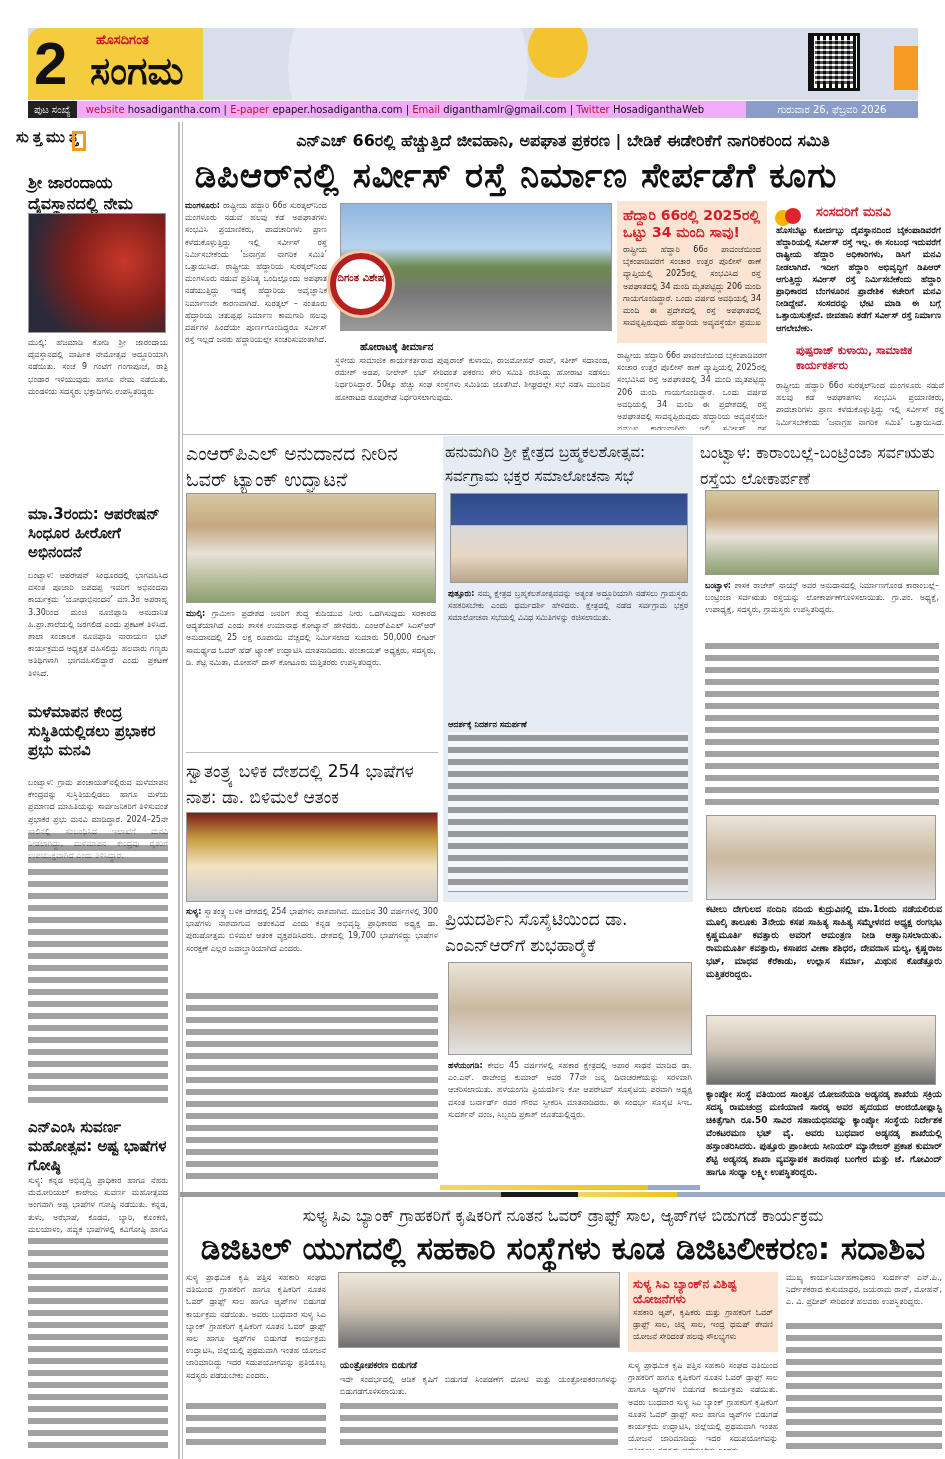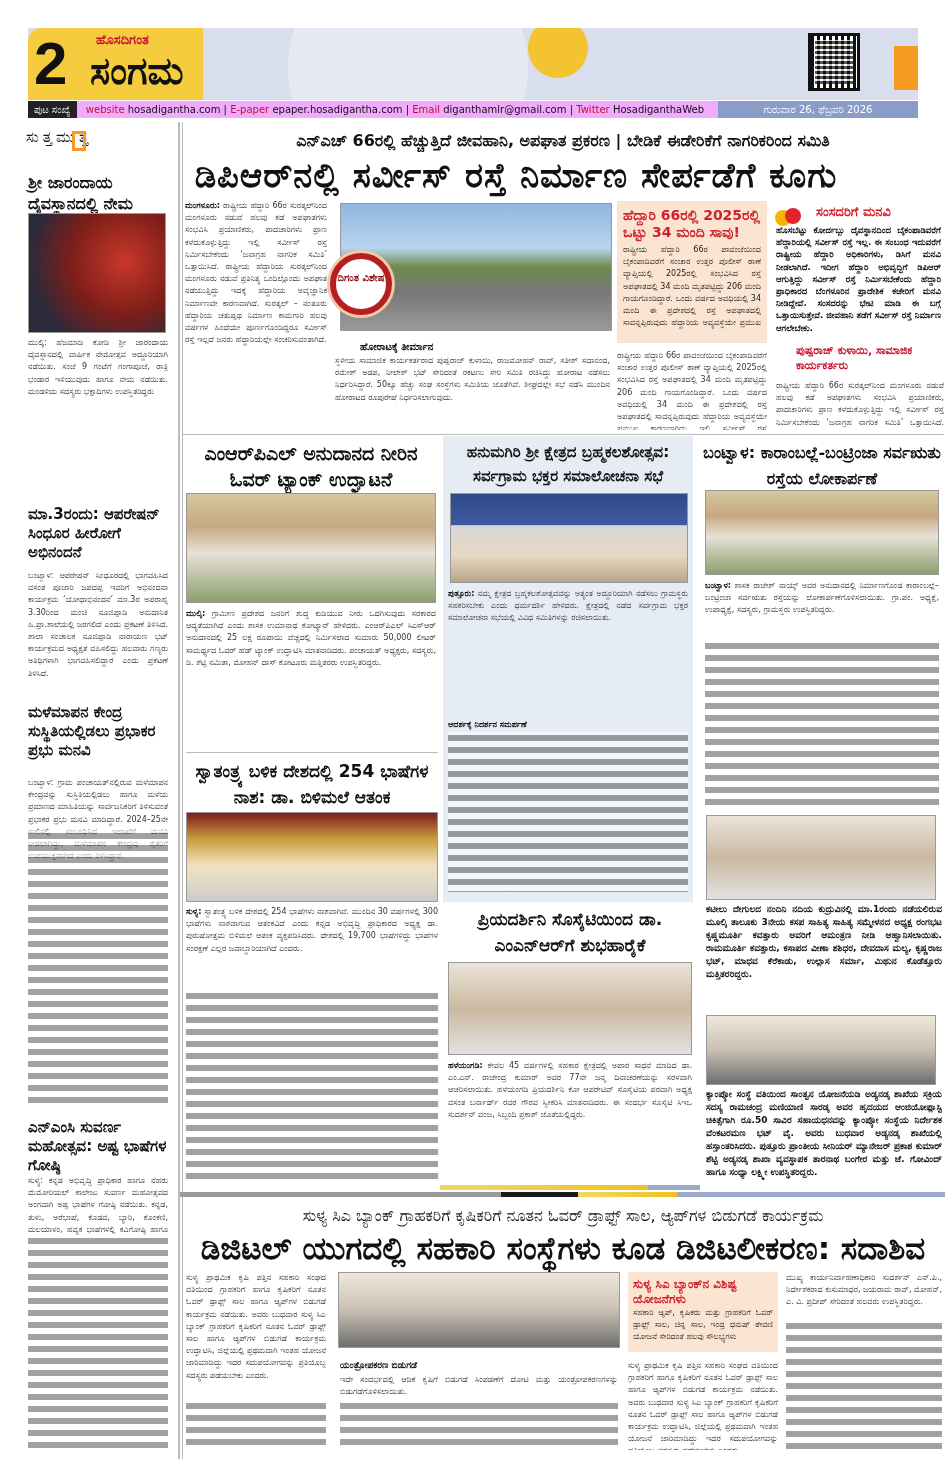--- a/index.html
+++ b/index.html
@@ -13,23 +13,23 @@
 .brand-top{left:68px;top:4px;font-size:13px;color:#c8102e;font-weight:bold}
 .brand-main{left:62px;top:20px;font-size:38px;font-weight:bold;line-height:46px}
 .section-title{left:290px;top:12px;font-size:42px;font-weight:bold;line-height:52px;letter-spacing:1px}
 .qr-text{left:615px;top:8px;width:150px;text-align:right;font-size:10px;line-height:15px;font-family:"Liberation Serif",serif}
 .qr{left:780px;top:5px;width:52px;height:58px;background:repeating-linear-gradient(90deg,#111 0 3px,#fff 3px 6px),#111;border:3px solid #111}
 .qr-inner{position:absolute;inset:4px;background:repeating-linear-gradient(0deg,#111 0 3px,#fff 3px 5px);opacity:.7}
 .orange-tab{left:866px;top:18px;width:52px;height:44px;background:#f59a23}
 .infobar{left:28px;top:101px;width:890px;height:17px;background:#f0abfc;border-bottom:1px solid #ccc;font-size:10px;line-height:17px;white-space:nowrap}
 .infobar .edition{display:inline-block;background:#222;color:#fff;padding:0 6px;margin-right:6px}
 .infobar .lbl{color:#c8102e}
-.date-box{position:absolute;right:0;top:0;width:200px;height:17px;background:#8a9dc9;color:#fff;text-align:center}
+.date-box{position:absolute;right:0;top:0;width:172px;height:17px;background:#8a9dc9;color:#fff;text-align:center}
 .vline{background:#bbb}
-.sutta{left:26px;top:128px;font-size:15px;font-weight:normal;letter-spacing:4px}
+.sutta{left:16px;top:128px;font-size:15px;font-weight:bold;letter-spacing:4px}
 .door{display:inline-block;width:14px;height:20px;border:3px solid #f59a23;vertical-align:middle;margin:0 2px}
 .lhead{left:28px;width:150px;font-weight:bold;font-size:15px;line-height:19px}
 .photo{background:linear-gradient(135deg,#6b7d5c,#a88a5e 50%,#c9a277);border:1px solid #999}
 .photo.fest{background:radial-gradient(circle at 70% 40%,#c8382a,#7e1e1a 45%,#2b2a3a 80%)}
 .photo.road{background:linear-gradient(180deg,#8fb7e0 0,#b9d4ee 35%,#6d8a4f 50%,#777 70%,#9a9a9a)}
 .photo.group{background:linear-gradient(180deg,#2f4a8a 0,#3f5aa0 35%,#d8d8d8 36%,#e7d7c3 70%,#b8a58a)}
 .photo.outdoor{background:linear-gradient(180deg,#d4c8a0 0,#c7a880 30%,#e8e1d7 55%,#8c9f6f)}
 .photo.indoor{background:linear-gradient(180deg,#eae4d8,#cbb8a0 50%,#e2e2e2)}
 .photo.stage{background:linear-gradient(180deg,#7f1d1d,#c89f3f 30%,#f2e2c2 60%,#ccc)}
 .photo.meeting{background:linear-gradient(180deg,#efe8da,#c9c0b2 50%,#6e6e6e)}
@@ -39,21 +39,21 @@
 .kicker{left:182px;top:131px;width:762px;font-size:16px;font-weight:bold;line-height:20px;white-space:nowrap;text-align:center}
 .headline{left:182px;top:153px;width:668px;font-size:34px;font-weight:bold;line-height:44px;white-space:nowrap;text-align:center;letter-spacing:1px}
 .sidebox{left:617px;top:201px;width:150px;height:142px;background:#fbe5d2;padding:6px}
 .sidebox .t{color:#d0202a;font-weight:bold;font-size:14px;line-height:17px}
 .quote{left:776px;top:200px;width:168px}
 .quote .mark{position:absolute;left:-2px;top:2px;width:28px;height:28px}
 .quote .t{position:absolute;left:40px;top:4px;color:#d0202a;font-weight:bold;font-size:13px}
 .quote .by{position:absolute;left:20px;top:143px;color:#c8102e;font-weight:bold;font-size:11px;line-height:15px}
 .badge{left:330px;top:253px;width:62px;height:62px;border-radius:50%;background:#fff;border:6px solid #b51f1f;box-shadow:0 0 0 3px #f1c9a8}
 .badge span{display:block;text-align:center;color:#8e1414;font-weight:bold;font-size:10px;line-height:13px;padding-top:12px}
-.sechead{font-weight:bold;font-size:19px;line-height:26px;text-align:center;white-space:nowrap}
+.sechead{font-weight:normal;font-size:19px;line-height:26px;text-align:left;white-space:nowrap}
 .shaded{background:#e6ecf4}
 .caption-bold{font-size:9px;font-weight:bold;line-height:13px;color:#111;text-align:justify}
 .sub{font-weight:bold;font-size:10px}
 .rule-main{left:180px;top:1192px;width:765px;height:5px;background:linear-gradient(90deg,#9a9a9a 0,#9a9a9a 42%,#1a1a1a 42%,#1a1a1a 52%,#f0d766 52%,#f0c21e 65%,#9aaac9 65%,#9aaac9 100%)}
 .rule-mid{left:440px;top:1185px;width:260px;height:5px;background:linear-gradient(90deg,#f0d766,#f0c21e 80%,#9aaac9 80%)}
 .kicker2{left:182px;top:1205px;width:762px;font-size:16px;font-weight:normal;line-height:22px;text-align:center;white-space:nowrap}
 .headline2{left:182px;top:1228px;width:762px;font-size:31px;font-weight:bold;line-height:40px;text-align:center;white-space:nowrap}
 .sidebox2{left:628px;top:1272px;width:150px;height:80px;background:#fbe5d2;padding:5px}
 .sidebox2 .t{color:#d0202a;font-weight:bold;font-size:12px;line-height:15px}
 </style>
@@ -108,21 +108,21 @@
 <div class="abs lines" style="left:28px;top:1235px;width:140px;height:215px"></div>
 
 <div class="abs kicker">ಎನ್‌ಎಚ್ 66ರಲ್ಲಿ ಹೆಚ್ಚುತ್ತಿದೆ ಜೀವಹಾನಿ, ಅಪಘಾತ ಪ್ರಕರಣ | ಬೇಡಿಕೆ ಈಡೇರಿಕೆಗೆ ನಾಗರಿಕರಿಂದ ಸಮಿತಿ</div>
 <div class="abs headline">ಡಿಪಿಆರ್‌ನಲ್ಲಿ ಸರ್ವೀಸ್ ರಸ್ತೆ ನಿರ್ಮಾಣ ಸೇರ್ಪಡೆಗೆ ಕೂಗು</div>
 <div class="abs body-text" style="left:185px;top:200px;width:142px;height:230px"><span class="f">ಮಂಗಳೂರು:</span> <span>ರಾಷ್ಟ್ರೀಯ ಹೆದ್ದಾರಿ 66ರ ಸುರತ್ಕಲ್‌ನಿಂದ ಮಂಗಳೂರು ನಡುವೆ ಹಲವು ಕಡೆ ಅಪಘಾತಗಳು ಸಂಭವಿಸಿ ಪ್ರಯಾಣಿಕರು, ಪಾದಚಾರಿಗಳು ಪ್ರಾಣ ಕಳೆದುಕೊಳ್ಳುತ್ತಿದ್ದು ಇಲ್ಲಿ ಸರ್ವೀಸ್ ರಸ್ತೆ ನಿರ್ಮಿಸಬೇಕೆಂದು ‘ಜನಾಗ್ರಹ ನಾಗರಿಕ ಸಮಿತಿ’ ಒತ್ತಾಯಿಸಿದೆ. ರಾಷ್ಟ್ರೀಯ ಹೆದ್ದಾರಿಯ ಸುರತ್ಕಲ್‌ನಿಂದ ಮಂಗಳೂರು ನಡುವೆ ಪ್ರತಿನಿತ್ಯ ಒಂದಿಲ್ಲೊಂದು ಅಪಘಾತ ನಡೆಯುತ್ತಿದ್ದು ಇದಕ್ಕೆ ಹೆದ್ದಾರಿಯ ಅವೈಜ್ಞಾನಿಕ ನಿರ್ಮಾಣವೇ ಕಾರಣವಾಗಿದೆ. ಸುರತ್ಕಲ್ – ನಂತೂರು ಹೆದ್ದಾರಿಯ ಚತುಷ್ಪಥ ನಿರ್ಮಾಣ ಕಾಮಗಾರಿ ಹಲವು ವರ್ಷಗಳ ಹಿಂದೆಯೇ ಪೂರ್ಣಗೊಂಡಿದ್ದರೂ ಸರ್ವೀಸ್ ರಸ್ತೆ ಇಲ್ಲದೆ ಜನರು ಹೆದ್ದಾರಿಯಲ್ಲೇ ಸಂಚರಿಸುವಂತಾಗಿದೆ.</span></div>
 <div class="abs photo road" style="left:340px;top:203px;width:272px;height:128px"></div>
 <div class="abs badge">
     <span>ದಿಗಂತ ವಿಶೇಷ</span>
   </div>
 <div class="abs sub" style="left:360px;top:341px">ಹೋರಾಟಕ್ಕೆ ತೀರ್ಮಾನ</div>
-<div class="abs body-text" style="left:335px;top:355px;width:275px;height:75px">ಸ್ಥಳೀಯ ಸಾಮಾಜಿಕ ಕಾರ್ಯಕರ್ತರಾದ ಪುಷ್ಪರಾಜ್ ಕುಳಾಯಿ, ರಾಜಮೋಹನ್ ರಾವ್, ಸತೀಶ್ ಸದಾನಂದ, ರಮೇಶ್ ಅಡಪ, ನೀಲೇಶ್ ಭಟ್ ಸೇರಿದಂತೆ ರಕಟಣು ಸೇರಿ ಸಮಿತಿ ರಚಿಸಿದ್ದು ಹೋರಾಟ ನಡೆಸಲು ನಿರ್ಧರಿಸಿದ್ದಾರೆ. 50ಕ್ಕೂ ಹೆಚ್ಚು ಸಂಘ ಸಂಸ್ಥೆಗಳು ಸಮಿತಿಯ ಜೊತೆಗಿವೆ. ಶೀಘ್ರದಲ್ಲೇ ಸಭೆ ನಡೆಸಿ ಮುಂದಿನ ಹೋರಾಟದ ರೂಪುರೇಷೆ ನಿರ್ಧರಿಸಲಾಗುವುದು.</div>
+<div class="abs body-text" style="left:335px;top:355px;width:275px;height:75px">ಸ್ಥಳೀಯ ಸಾಮಾಜಿಕ ಕಾರ್ಯಕರ್ತರಾದ ಪುಷ್ಪರಾಜ್ ಕುಳಾಯಿ, ರಾಜಮೋಹನ್ ರಾವ್, ಸತೀಶ್ ಸದಾನಂದ, ರಮೇಶ್ ಅಡಪ, ನೀಲೇಶ್ ಭಟ್ ಸೇರಿದಂತೆ ಪಕರಣು ಸೇರಿ ಸಮಿತಿ ರಚಿಸಿದ್ದು ಹೋರಾಟ ನಡೆಸಲು ನಿರ್ಧರಿಸಿದ್ದಾರೆ. 50ಕ್ಕೂ ಹೆಚ್ಚು ಸಂಘ ಸಂಸ್ಥೆಗಳು ಸಮಿತಿಯ ಜೊತೆಗಿವೆ. ಶೀಘ್ರದಲ್ಲೇ ಸಭೆ ನಡೆಸಿ ಮುಂದಿನ ಹೋರಾಟದ ರೂಪುರೇಷೆ ನಿರ್ಧರಿಸಲಾಗುವುದು.</div>
 
 <div class="abs sidebox">
   <div class="t">ಹೆದ್ದಾರಿ 66ರಲ್ಲಿ 2025ರಲ್ಲಿ ಒಟ್ಟು 34 ಮಂದಿ ಸಾವು!</div>
   <div class="body-text" style="height:86px;margin-top:3px;color:#222">ರಾಷ್ಟ್ರೀಯ ಹೆದ್ದಾರಿ 66ರ ಪಾವಂಜೆಯಿಂದ ಬೈಕಂಪಾಡಿವರೆಗೆ ಸಂಚಾರ ಉತ್ತರ ಪೊಲೀಸ್ ಠಾಣೆ ವ್ಯಾಪ್ತಿಯಲ್ಲಿ 2025ರಲ್ಲಿ ಸಂಭವಿಸಿದ ರಸ್ತೆ ಅಪಘಾತದಲ್ಲಿ 34 ಮಂದಿ ಮೃತಪಟ್ಟಿದ್ದು 206 ಮಂದಿ ಗಾಯಗೊಂಡಿದ್ದಾರೆ. ಒಂದು ವರ್ಷದ ಅವಧಿಯಲ್ಲಿ 34 ಮಂದಿ ಈ ಪ್ರದೇಶದಲ್ಲಿ ರಸ್ತೆ ಅಪಘಾತದಲ್ಲಿ ಸಾವನ್ನಪ್ಪಿರುವುದು ಹೆದ್ದಾರಿಯ ಅವ್ಯವಸ್ಥೆಯೇ ಪ್ರಮುಖ ಕಾರಣವಾಗಿದ್ದು ಇಲ್ಲಿ ಸರ್ವೀಸ್ ರಸ್ತೆ ನಿರ್ಮಾಣಗೊಳ್ಳಬೇಕು ಎಂಬುದು ಸ್ಥಳೀಯರ ಒತ್ತಾಯ.</div>
 </div>
 <div class="abs body-text" style="left:617px;top:350px;width:150px;height:80px">ರಾಷ್ಟ್ರೀಯ ಹೆದ್ದಾರಿ 66ರ ಪಾವಂಜೆಯಿಂದ ಬೈಕಂಪಾಡಿವರೆಗೆ ಸಂಚಾರ ಉತ್ತರ ಪೊಲೀಸ್ ಠಾಣೆ ವ್ಯಾಪ್ತಿಯಲ್ಲಿ 2025ರಲ್ಲಿ ಸಂಭವಿಸಿದ ರಸ್ತೆ ಅಪಘಾತದಲ್ಲಿ 34 ಮಂದಿ ಮೃತಪಟ್ಟಿದ್ದು 206 ಮಂದಿ ಗಾಯಗೊಂಡಿದ್ದಾರೆ. ಒಂದು ವರ್ಷದ ಅವಧಿಯಲ್ಲಿ 34 ಮಂದಿ ಈ ಪ್ರದೇಶದಲ್ಲಿ ರಸ್ತೆ ಅಪಘಾತದಲ್ಲಿ ಸಾವನ್ನಪ್ಪಿರುವುದು ಹೆದ್ದಾರಿಯ ಅವ್ಯವಸ್ಥೆಯೇ ಪ್ರಮುಖ ಕಾರಣವಾಗಿದ್ದು ಇಲ್ಲಿ ಸರ್ವೀಸ್ ರಸ್ತೆ ನಿರ್ಮಾಣಗೊಳ್ಳಬೇಕು ಎಂಬುದು ಸ್ಥಳೀಯರ ಒತ್ತಾಯ.</div>
 
 <div class="abs quote" style="height:190px">
   <svg class="mark" viewBox="0 0 28 28">
       <circle cx="9" cy="16" r="8" fill="#f6b400"></circle>

